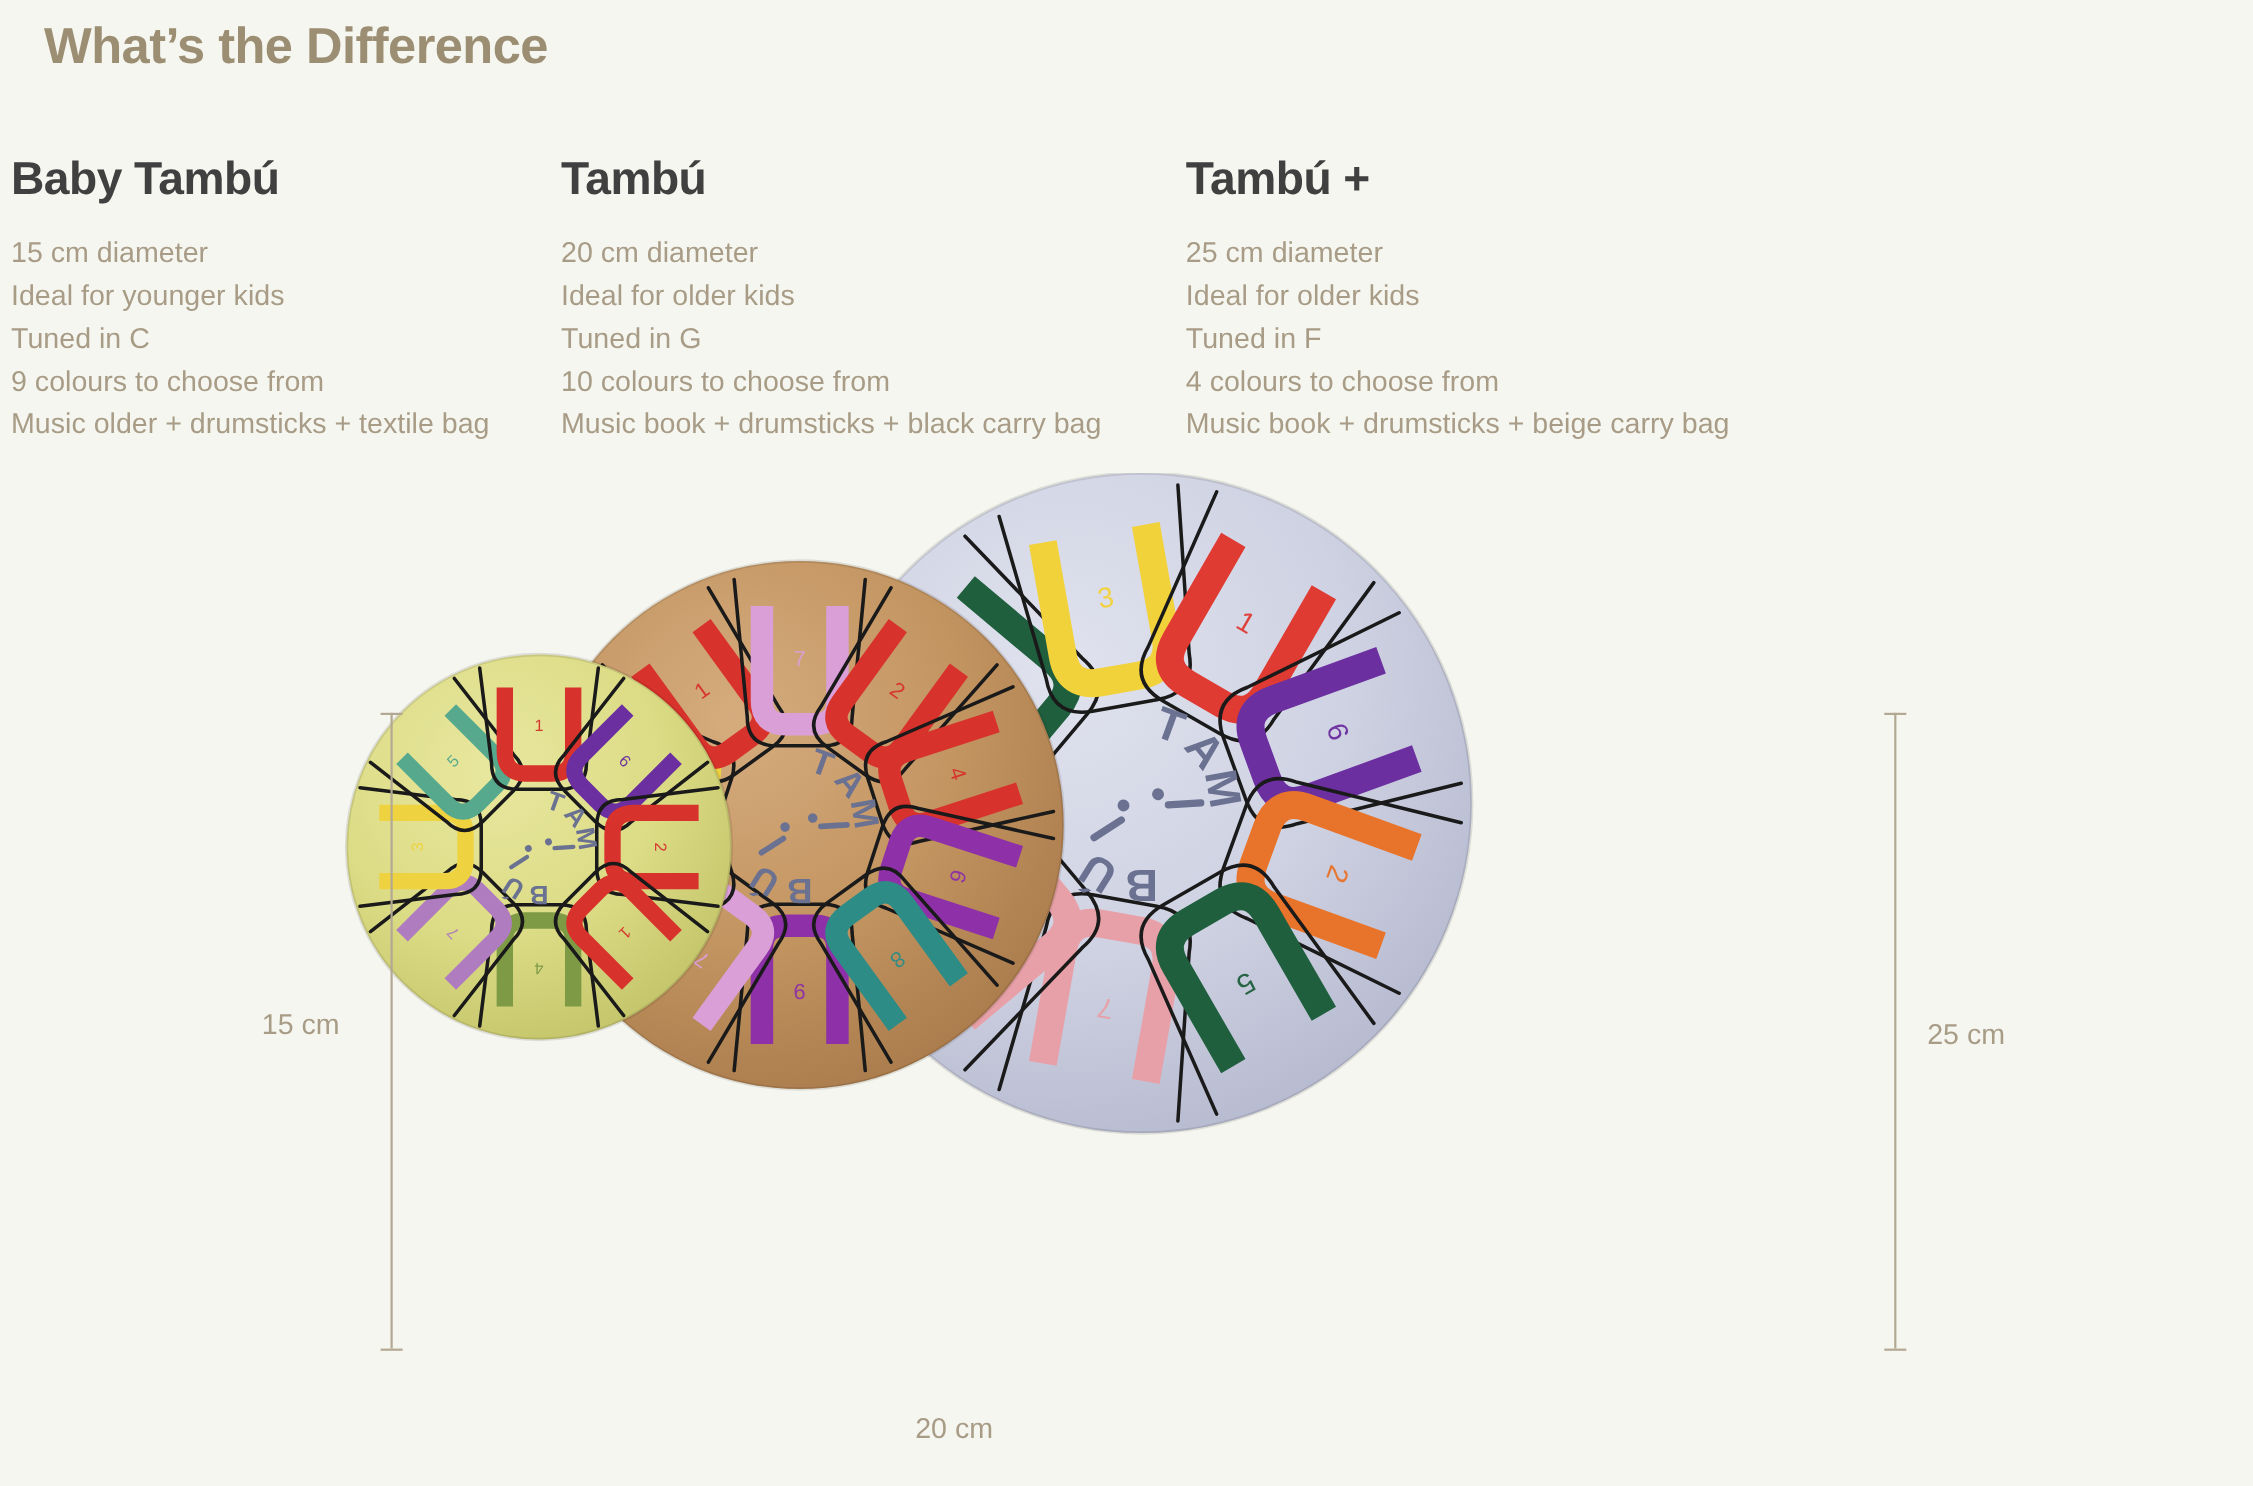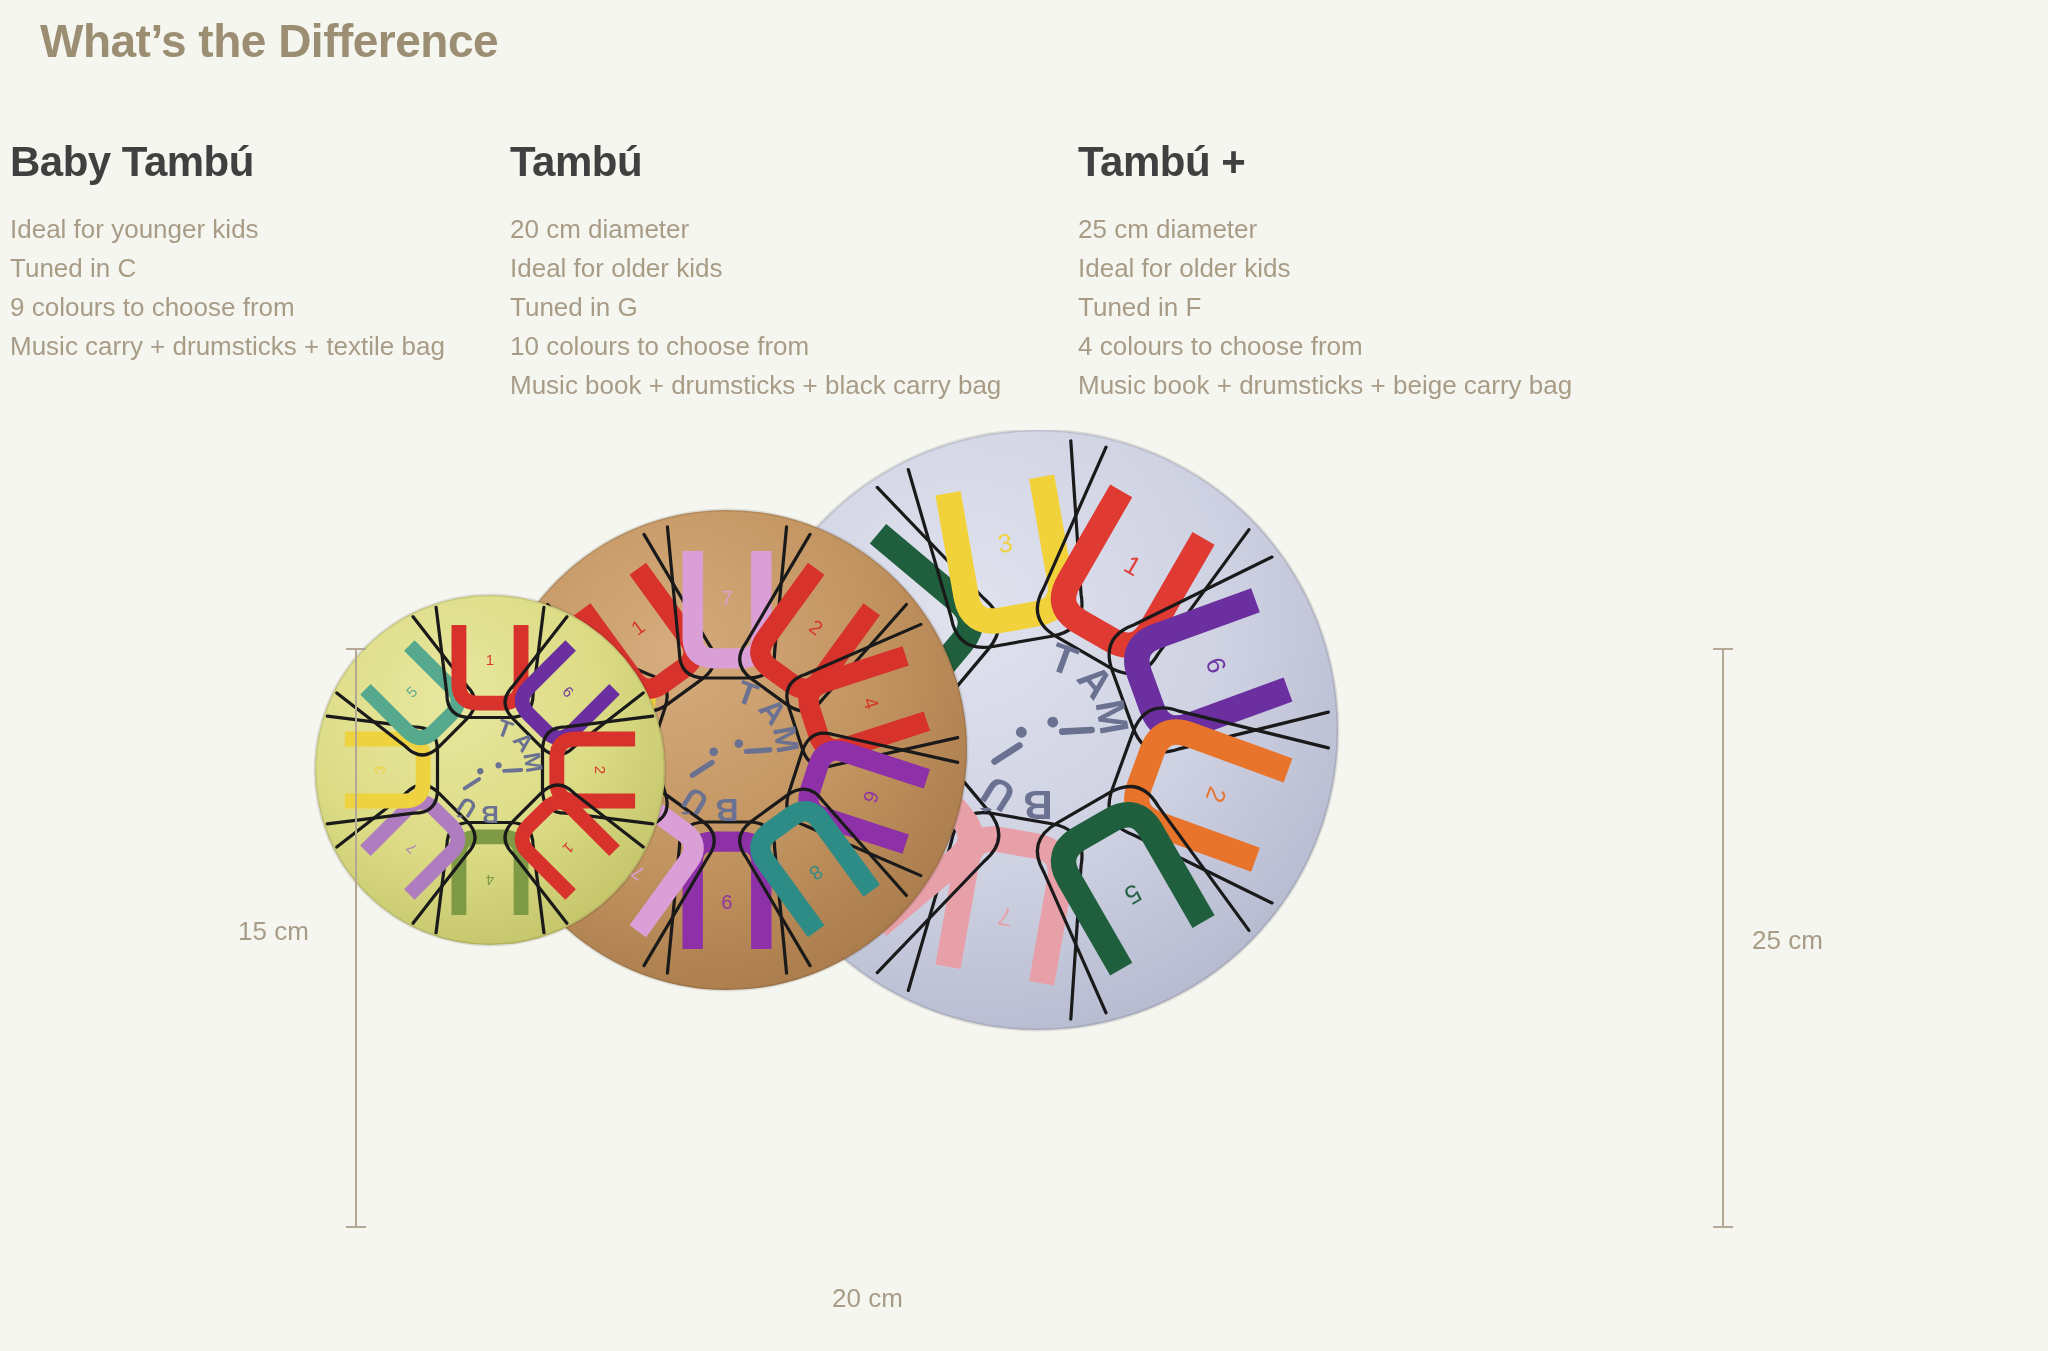--- a/index.html
+++ b/index.html
@@ -53,24 +53,25 @@
 </head>
 <body>
 
 <div id="page">
 
   <div class="title">What’s the Difference</div>
 
   <div class="col col1">
     <div class="col-h">Baby Tambú</div>
     <div class="col-lines">
+      <div>15 cm diameter</div>
       <div>Ideal for younger kids</div>
       <div>Tuned in C</div>
       <div>9 colours to choose from</div>
-      <div>Music carry + drumsticks + textile bag</div>
+      <div>Music older + drumsticks + textile bag</div>
     </div>
   </div>
 
   <div class="col col2">
     <div class="col-h">Tambú</div>
     <div class="col-lines">
       <div>20 cm diameter</div>
       <div>Ideal for older kids</div>
       <div>Tuned in G</div>
       <div>10 colours to choose from</div>

